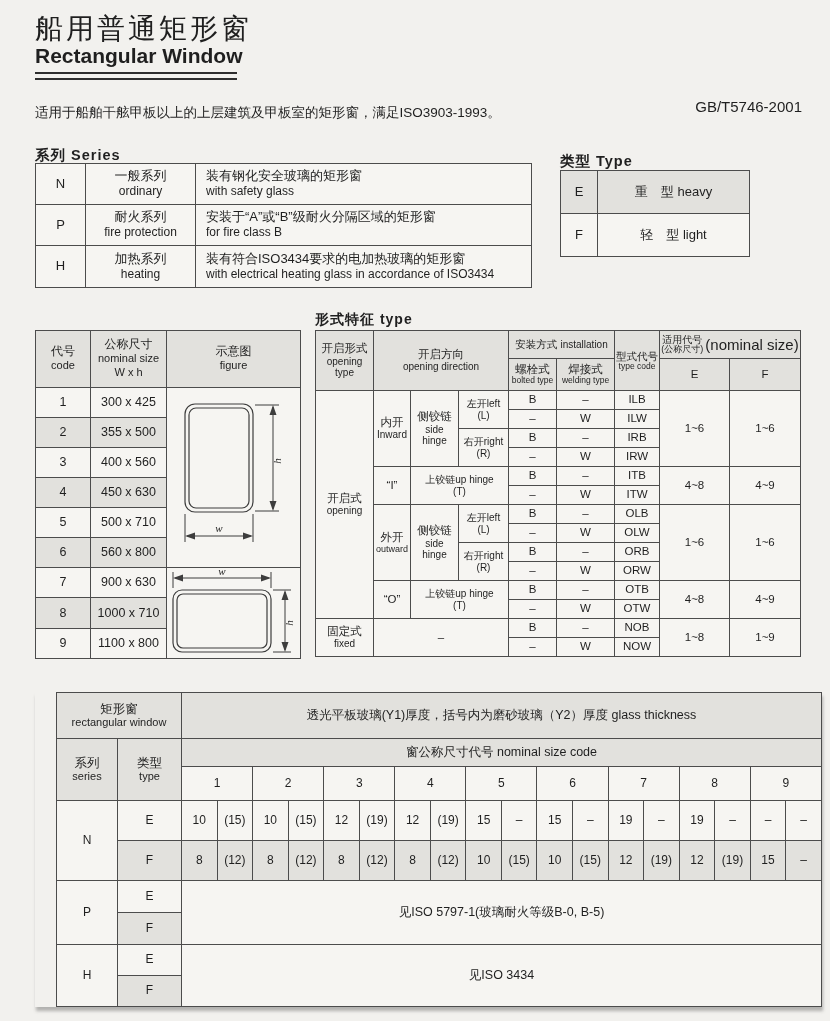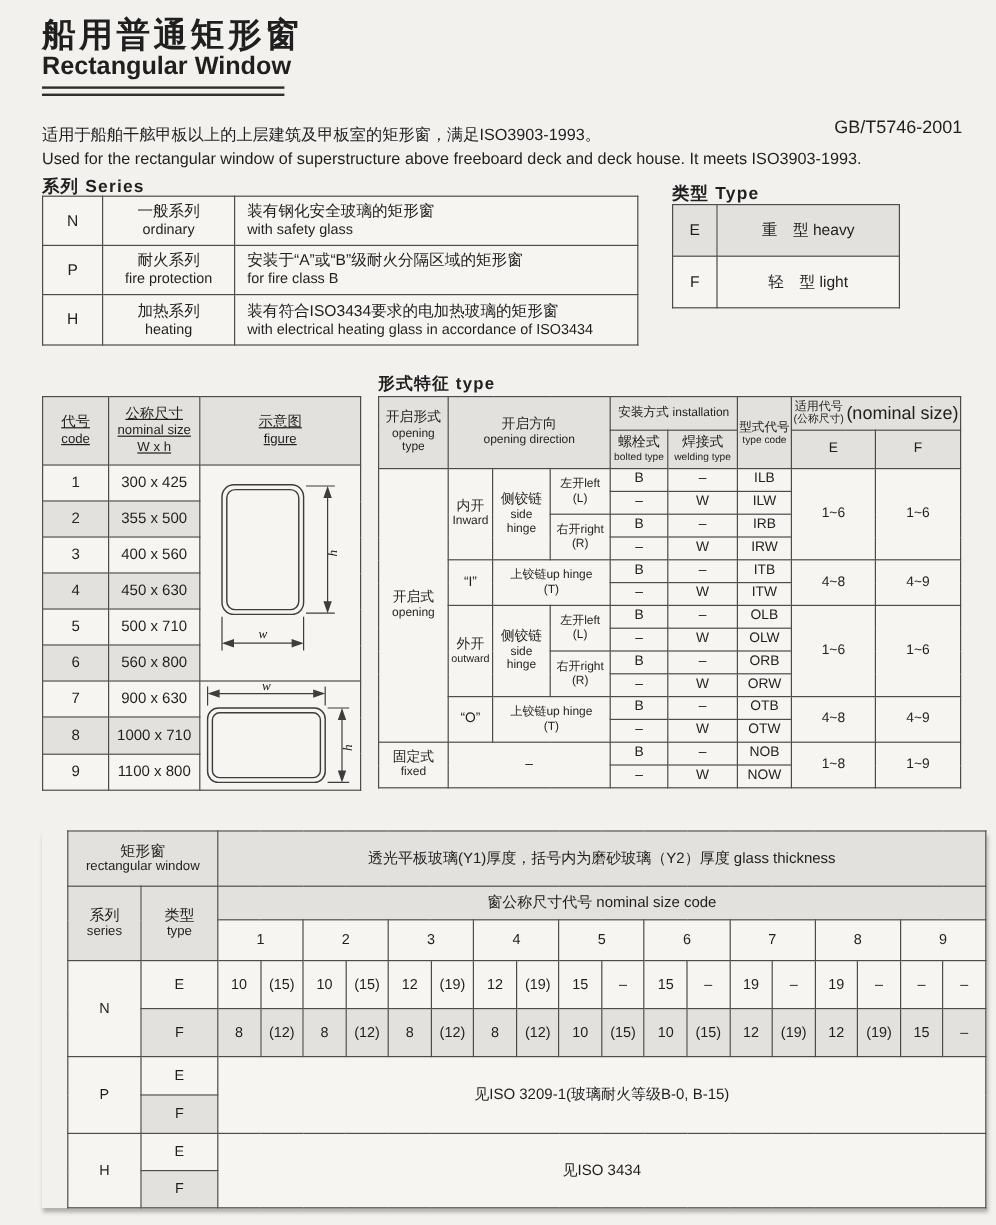--- a/index.html
+++ b/index.html
@@ -4,36 +4,36 @@
 <style>
   html,body{margin:0;padding:0;background:#e8e7e4;}
   .page{position:relative;width:830px;height:1021px;background:#f2f1ee;
         font-family:"Liberation Sans","DejaVu Sans",sans-serif;color:#1f1f1f;overflow:hidden;}
   table{border-collapse:collapse;table-layout:fixed;background:#f6f5f2;}
   td{border:1px solid #4c4c4c;text-align:center;vertical-align:middle;padding:0;overflow:hidden;line-height:1.15;}
   .tblwrap{position:absolute;}
   .shade{background:#e2e1dd;}
   .sec-label{position:absolute;font-weight:bold;font-size:14.5px;letter-spacing:1px;}
   
-  .title-zh{position:absolute;left:35px;top:10px;font-size:28px;font-weight:bold;letter-spacing:3px;}
+  .title-zh{position:absolute;left:35px;top:10px;font-size:28px;font-weight:normal;letter-spacing:3px;}
   .title-en{position:absolute;left:35px;top:44px;font-size:21px;font-weight:bold;}
   .dbl-rule{position:absolute;left:35px;top:72px;width:202px;height:4px;
             border-top:2px solid #2e2e2e;border-bottom:2px solid #2e2e2e;}
   .std{position:absolute;right:28px;top:86px;font-size:15px;margin-top:12px;}
   .desc-zh{position:absolute;left:35px;top:104px;font-size:13.5px;}
   .desc-en{position:absolute;left:35px;top:125px;font-size:13.5px;}
   
   .series td{font-size:13px;}
   .series .en{font-size:12px;}
   .series .desc{text-align:left;padding-left:10px;}
   
   .typ td{font-size:13px;}
   
   .szc td{font-size:12.5px;}
-  .szc .hdr{font-size:12px;text-decoration:underline;}
+  .szc .hdr{font-size:12px;}
   .szc .hdr .en{font-size:11px;}
   .fig-cell{background:#f6f5f2;vertical-align:middle;}
   svg{display:block;margin:0 auto;}
   .dim{stroke:#3d3d3d;stroke-width:1;fill:none;}
   .win{stroke:#3d3d3d;stroke-width:1.2;fill:none;}
   .arr{fill:#3d3d3d;stroke:none;}
   .dimlbl{font-size:11px;font-style:italic;fill:#222;font-family:"Liberation Serif","DejaVu Serif",serif;}
   
   .ft td{font-size:11.5px;}
   .ft .zh{font-size:11.5px;display:block;}
@@ -50,21 +50,20 @@
 </head>
 <body>
 
 <div class="page">
 
   <div class="title-zh">船用普通矩形窗</div>
   <div class="title-en">Rectangular Window</div>
   <div class="dbl-rule"></div>
   <div class="std">GB/T5746-2001</div>
   <div class="desc-zh">适用于船舶干舷甲板以上的上层建筑及甲板室的矩形窗，满足ISO3903-1993。</div>
-  <div class="desc-en">Used for the rectangular window of superstructure above freeboard deck and deck house. It meets ISO3903-1993.</div>
 
   <div class="sec-label" style="left:35px;top:146px;">系列  Series</div>
   <div class="tblwrap" style="left:35px;top:163px;">
     <table class="series" style="width:497px;">
       <colgroup>
           <col style="width:50px">
           <col style="width:110px">
           <col>
         </colgroup>
       <tbody>
@@ -461,21 +460,21 @@
         <td class="shade">12</td>
             <td class="shade">(19)</td>
         <td class="shade">12</td>
             <td class="shade">(19)</td>
         <td class="shade">15</td>
             <td class="shade">–</td>
       </tr>
       <tr style="height:32px;">
         <td rowspan="2">P</td>
         <td>E</td>
-        <td rowspan="2" colspan="18" style="font-size:12.5px;">见ISO 3209-1(玻璃耐火等级B-0, B-15)</td>
+        <td rowspan="2" colspan="18" style="font-size:12.5px;">见ISO 5797-1(玻璃耐火等级B-0, B-5)</td>
       </tr>
       <tr style="height:32px;">
         <td class="shade">F</td>
       </tr>
       <tr style="height:31px;">
         <td rowspan="2">H</td>
         <td>E</td>
         <td rowspan="2" colspan="18" style="font-size:12.5px;border-radius:13px;">见ISO 3434</td>
       </tr>
       <tr style="height:31px;">

